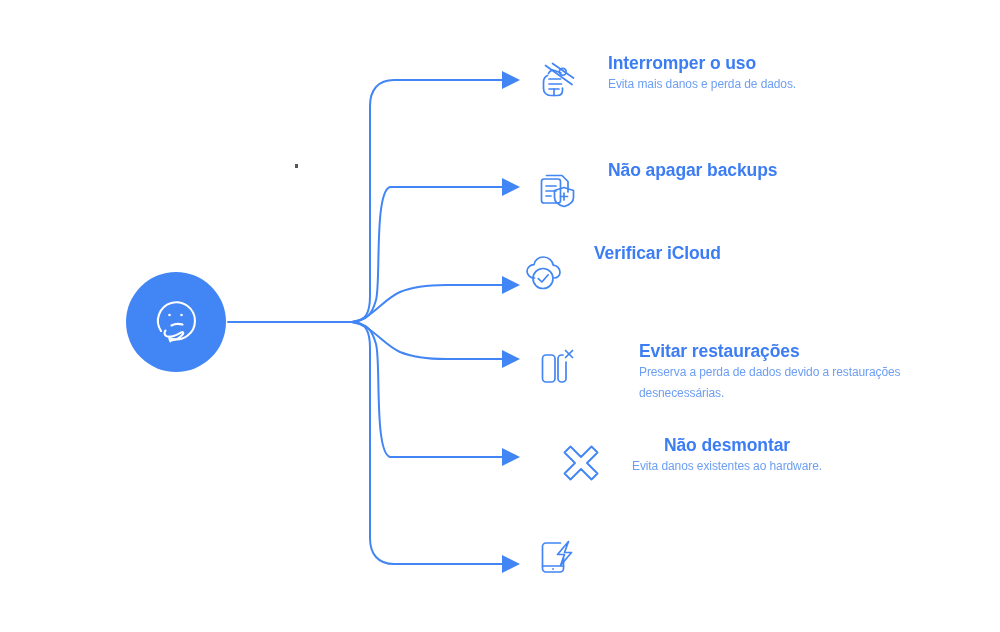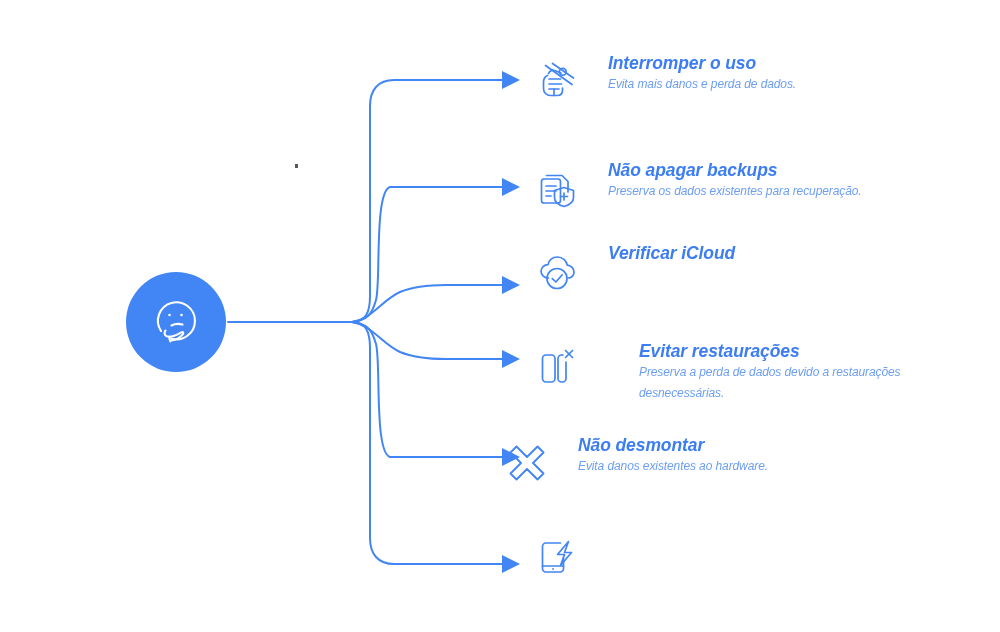--- a/index.html
+++ b/index.html
@@ -60,21 +60,20 @@
     flex: 0 0 62px;
     display: flex;
     align-items: center;
     justify-content: center;
   }
   .branch-icon svg { display: block; }
 
   .branch-text {
     margin-left: 20px;
     padding-top: 1px;
-    font-style: italic;
   }
   .branch-title {
     font-size: 17.5px;
     font-weight: bold;
     color: #3c7df4;
     line-height: 21px;
     letter-spacing: -0.1px;
     white-space: nowrap;
   }
   .branch-desc {
@@ -82,23 +81,23 @@
     font-weight: normal;
     color: #6c9ef3;
     line-height: 21px;
     letter-spacing: -0.1px;
     max-width: 290px;
   }
 
   
   .b0 { left: 526px; top: 52px; }
   .b1 { left: 526px; top: 159px; }
-  .b2 { left: 526px; top: 242px; }
+  .b2 { left: 512px; top: 242px; }
   .b3 { left: 526px; top: 340px; gap: 31px; }
-  .b4 { left: 496px; top: 434px; }
+  .b4 { left: 550px; top: 434px; text-align: center; }
   .b5 { left: 526px; top: 529px; }
 
   .speck {
     position: absolute;
     left: 295px;
     top: 164px;
     width: 3px;
     height: 4px;
     background: #3a3a3a;
     opacity: 0.85;
@@ -186,21 +185,20 @@
         <path d="M14,34 L19,34"></path>
 
         <path d="M32,25.5 L41.5,28.5 L41.5,35.5 C41.5,40 37.5,43 32,44.5
                  C26.5,43 22.5,40 22.5,35.5 L22.5,28.5 Z"></path>
         <path d="M32,31 L32,38"></path>
         <path d="M28.5,34.5 L35.5,34.5"></path>
       </svg>
     </div>
     <div class="branch-text">
       <div class="branch-title">Não apagar backups</div>
-      <div class="branch-desc">Preserva os dados existentes para recuperação.</div>
     </div>
   </div>
 
   <div class="branch b2">
     <div class="branch-icon">
       <svg width="50" height="50" viewBox="0 0 50 50" fill="none" stroke="#4285f4" stroke-width="1.7" stroke-linecap="round" stroke-linejoin="round">
 
         <path d="M16.5,33 C12.4,33 9,30 9,26.3 C9,22.7 12.2,19.7 16,19.7
                  C16.6,15.3 20.6,12 25.4,12 C30.4,12 34.6,15.5 35.2,20.2
                  C39,20.5 42,23.6 42,27.2 C42,30.5 39.4,33 36,33"></path>

